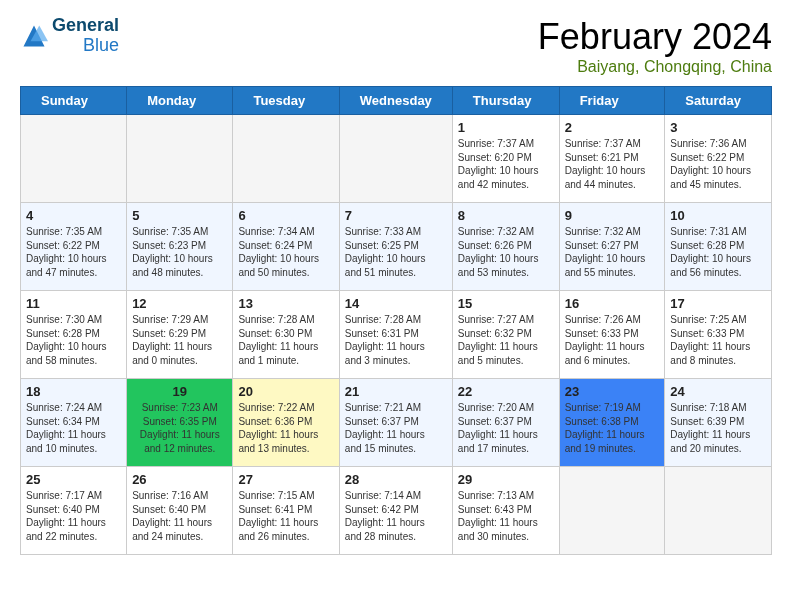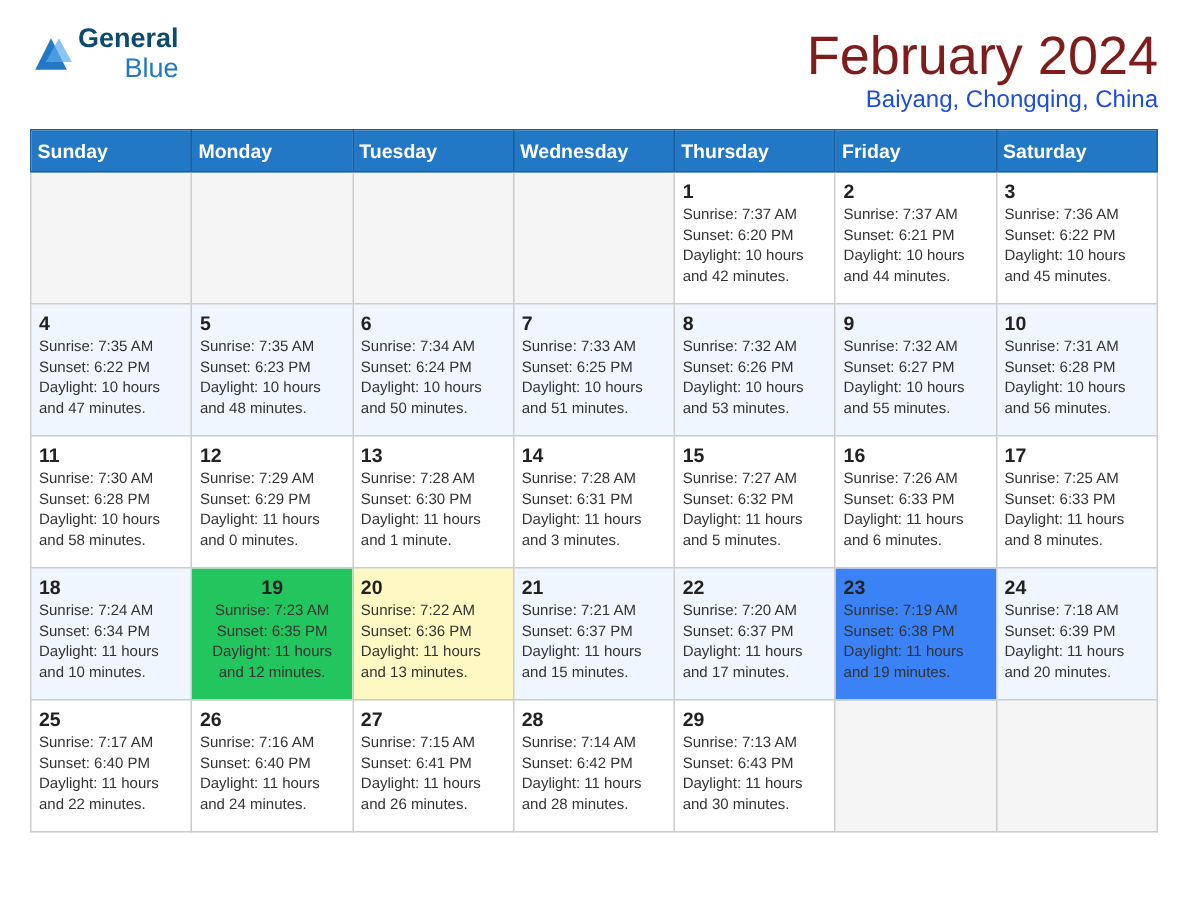--- a/index.html
+++ b/index.html
@@ -43,37 +43,37 @@
     .logo-icon {
       width: 28px;
       height: 28px;
     }
     .title-block {
       text-align: right;
     }
     .main-title {
       font-size: 36px;
       font-weight: normal;
-      color: #7f1d1d;
+      color: #000000;
     }
     .subtitle {
       font-size: 16px;
-      color: #1d4ed8;
+      color: #4d7c0f;
     }
     .calendar {
       width: 100%;
       border-collapse: collapse;
       border: 1px solid #ccc;
     }
     .calendar th {
       background: #2278c5;
       color: #fff;
       font-size: 13px;
       font-weight: bold;
-      padding: 6px 4px;
+      padding: 6px 20px;
       text-align: left;
       border: 1px solid #1a5fa0;
     }
     .calendar td {
       vertical-align: top;
       border: 1px solid #ccc;
       padding: 5px 5px 5px 5px;
       width: calc(100% / 7);
       min-height: 80px;
       height: 88px;

